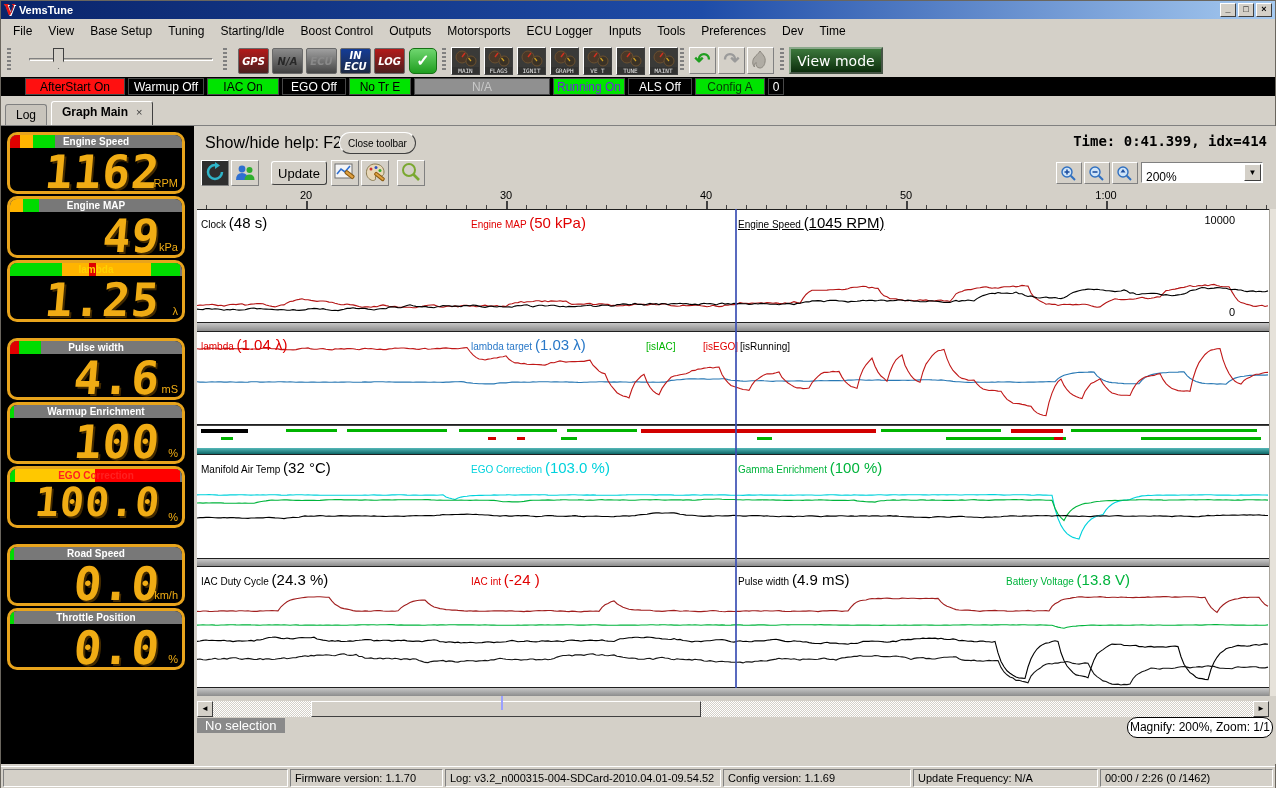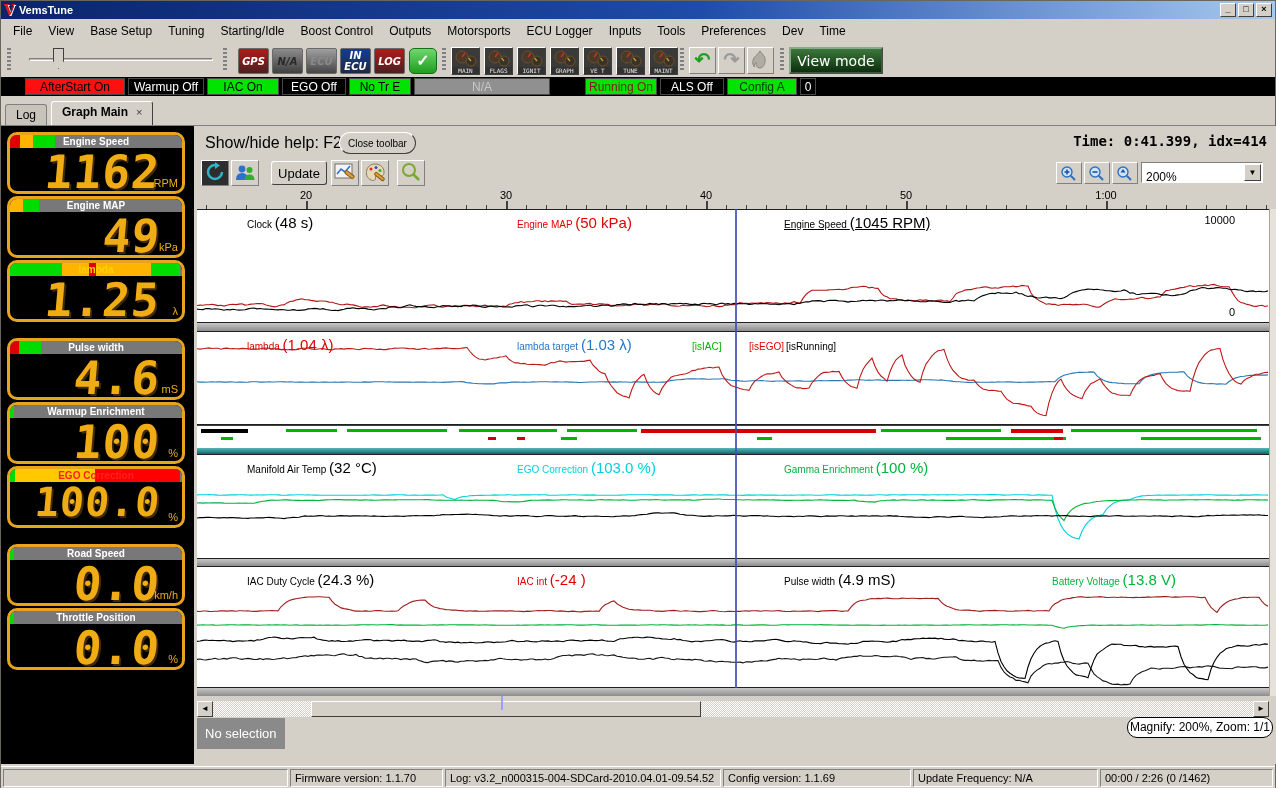--- a/index.html
+++ b/index.html
@@ -116,40 +116,40 @@
     border-top:1px solid #202020; border-bottom:1px solid #202020; overflow:hidden; }
   #p1 { top:83px;  height:114px; }
   #p2 { top:205px; height:94px;  }
   #flags { top:299px; height:23px; background:#fff; border-bottom:none; border-top:1px solid #404040;}
   #teal { position:absolute; left:0; top:322px; width:1072px; height:6px;
     background:linear-gradient(180deg,#55b8b8,#0e6868); }
   #p3 { top:328px; height:105px; }
   #p4 { top:440px; height:122px; }
   .panelsep { position:absolute; left:0; width:1072px; background:linear-gradient(180deg,#c8c8c8,#8c8c8c); }
   .plabel { position:absolute; top:4px; white-space:nowrap; }
-  .plabel .nm { font-size:10px;margin-left:46px; }
+  .plabel .nm { font-size:10px; }
   .plabel .vl { font-size:15px; }
   .yaxis { position:absolute; right:34px; font-size:11px; color:#000; }
   .flagbar { position:absolute; }
   .cursorline { position:absolute; left:538px; top:83px; width:2px; height:479px;
     background:#3c50b4; opacity:.85; }
   .vscroll { position:absolute; left:1072px; top:83px; width:8px; height:487px;
     background:#e6e2da; border-left:1px solid #a8a49c; }
 
   .hscroll { position:absolute; left:0; top:575px; width:1072px; height:16px;
     background:repeating-conic-gradient(#d4d0c8 0 25%,#fff 0 50%) 0 0/2px 2px; }
   .harrow { position:absolute; top:0; width:16px; height:16px; background:#d4d0c8;
     border:1px solid; border-color:#fff #404040 #404040 #fff; font-size:8px;
     text-align:center; line-height:14px; color:#000; }
   .hthumb { position:absolute; left:114px; top:0; width:390px; height:16px;
     background:#d4d0c8; border:1px solid; border-color:#fff #404040 #404040 #fff; }
   .selmark { position:absolute; width:2px; background:#9aa0ff; }
 
   .noselection { position:absolute; left:0px; top:592px; background:#8a8a8a; color:#fff;
-    font-size:13px; padding:8px 8px; }
+    font-size:13px; padding:0 8px; }
   .magnify { position:absolute; left:930px; top:591px; width:146px; height:21px;
     background:#fff; border:1px solid #000; border-radius:10px; font-size:12px;
     text-align:center; line-height:19px; }
 
   
   .statusbar { position:absolute; left:0; top:765px; width:100%; height:23px;
     background:#d4d0c8; border-top:1px solid #fff; display:flex; gap:2px; padding:2px 2px; }
   .sfield { height:18px; border:1px solid; border-color:#808080 #fff #fff #808080;
     font-size:11px; padding:2px 4px; white-space:nowrap; overflow:hidden; }
 </style>
@@ -277,21 +277,21 @@
     <div class="viewmode" style="left:788px">View mode</div>
   </div>
 
   <div class="statusstrip" id="statusstrip">
       <div class="sbadge" style="width: 100px; background: rgb(255, 16, 16); color: rgb(0, 0, 0);">AfterStart On</div>
       <div class="sbadge" style="width: 76px; background: rgb(0, 0, 0); color: rgb(255, 255, 255);">Warmup Off</div>
       <div class="sbadge" style="width: 72px; background: rgb(0, 228, 0); color: rgb(0, 0, 0);">IAC On</div>
       <div class="sbadge" style="width: 64px; background: rgb(0, 0, 0); color: rgb(255, 255, 255);">EGO Off</div>
       <div class="sbadge" style="width: 62px; background: rgb(0, 228, 0); color: rgb(0, 0, 0);">No Tr E</div>
       <div class="sbadge" style="width: 136px; background: rgb(144, 144, 144); color: rgb(200, 200, 200);">N/A</div>
-      <div class="sbadge" style="width: 72px; background: rgb(0, 228, 0); color: #7f1d1d; margin-left: 32px;">Running On</div>
+      <div class="sbadge" style="width: 72px; background: rgb(0, 228, 0); color: #6d28d9;">Running On</div>
       <div class="sbadge" style="width: 64px; background: rgb(0, 0, 0); color: rgb(255, 255, 255);">ALS Off</div>
       <div class="sbadge" style="width: 70px; background: rgb(0, 228, 0); color: rgb(6, 56, 6);">Config A</div>
       <div class="sbadge" style="width: 16px; background: rgb(0, 0, 0); color: rgb(255, 255, 255);">0</div>
     </div>
 
   <div class="tabbar">
     <div class="tab" style="left:4px">
       <span>Log</span>
     </div>
     <div class="tab active" style="left:50px">

